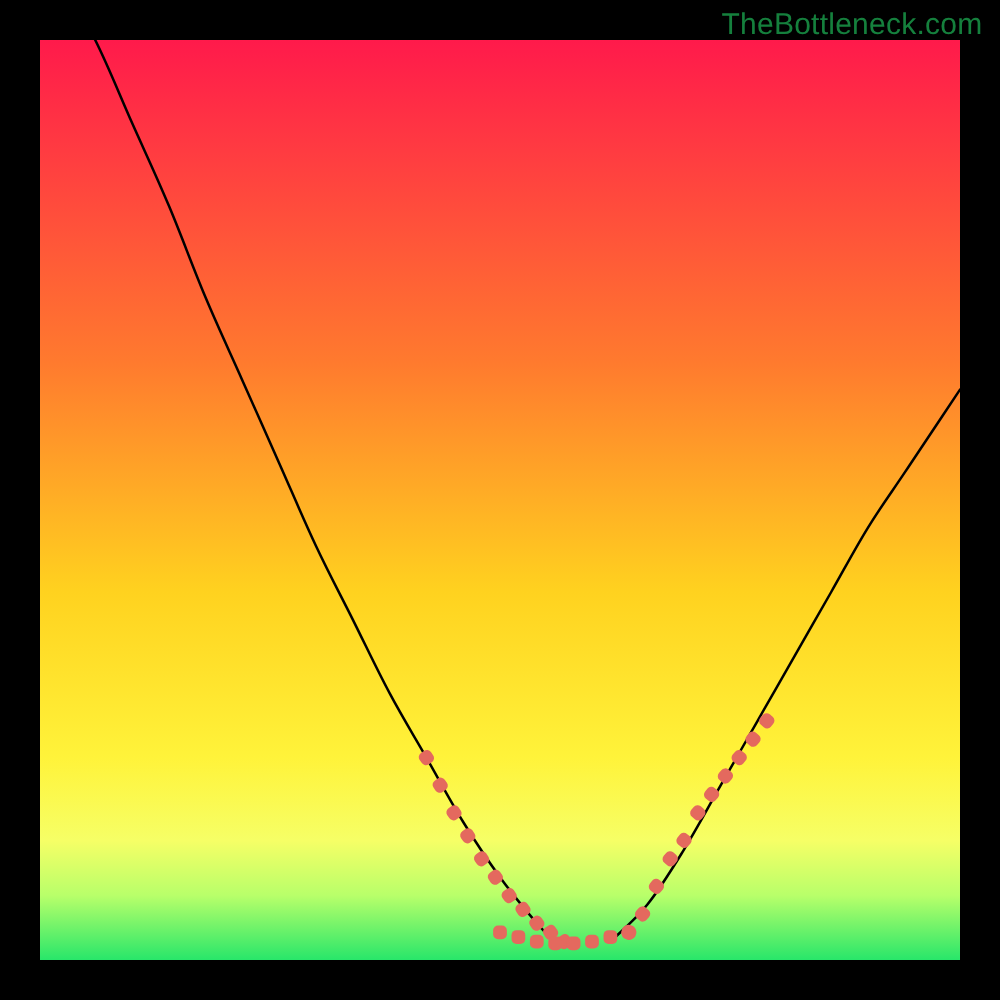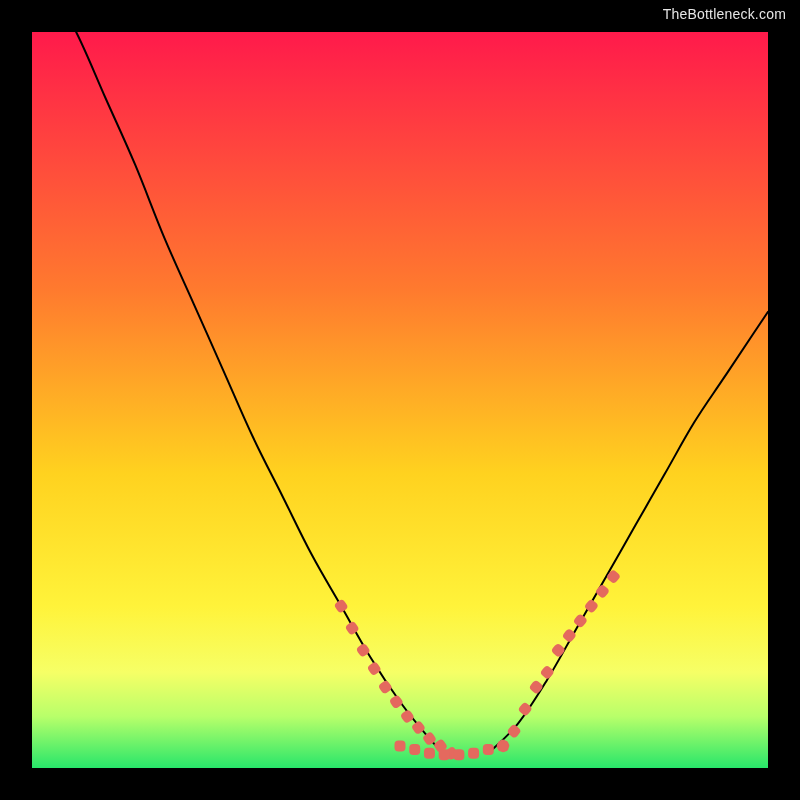--- a/index.html
+++ b/index.html
@@ -29,22 +29,22 @@
     inset: 0;
   }
   .curves {
     position: absolute;
     inset: 0;
   }
   .watermark {
     position: absolute;
     top: 6px;
     right: 14px;
-    color: #e5e5e5;
-    font-size: 14px;
+    color: #15803d;
+    font-size: 24px;
     font-weight: 500;
     letter-spacing: 0.2px;
   }
 </style>
 </head>
 <body>
 
 <div class="chart-root">
 
   <div class="plot-area">

